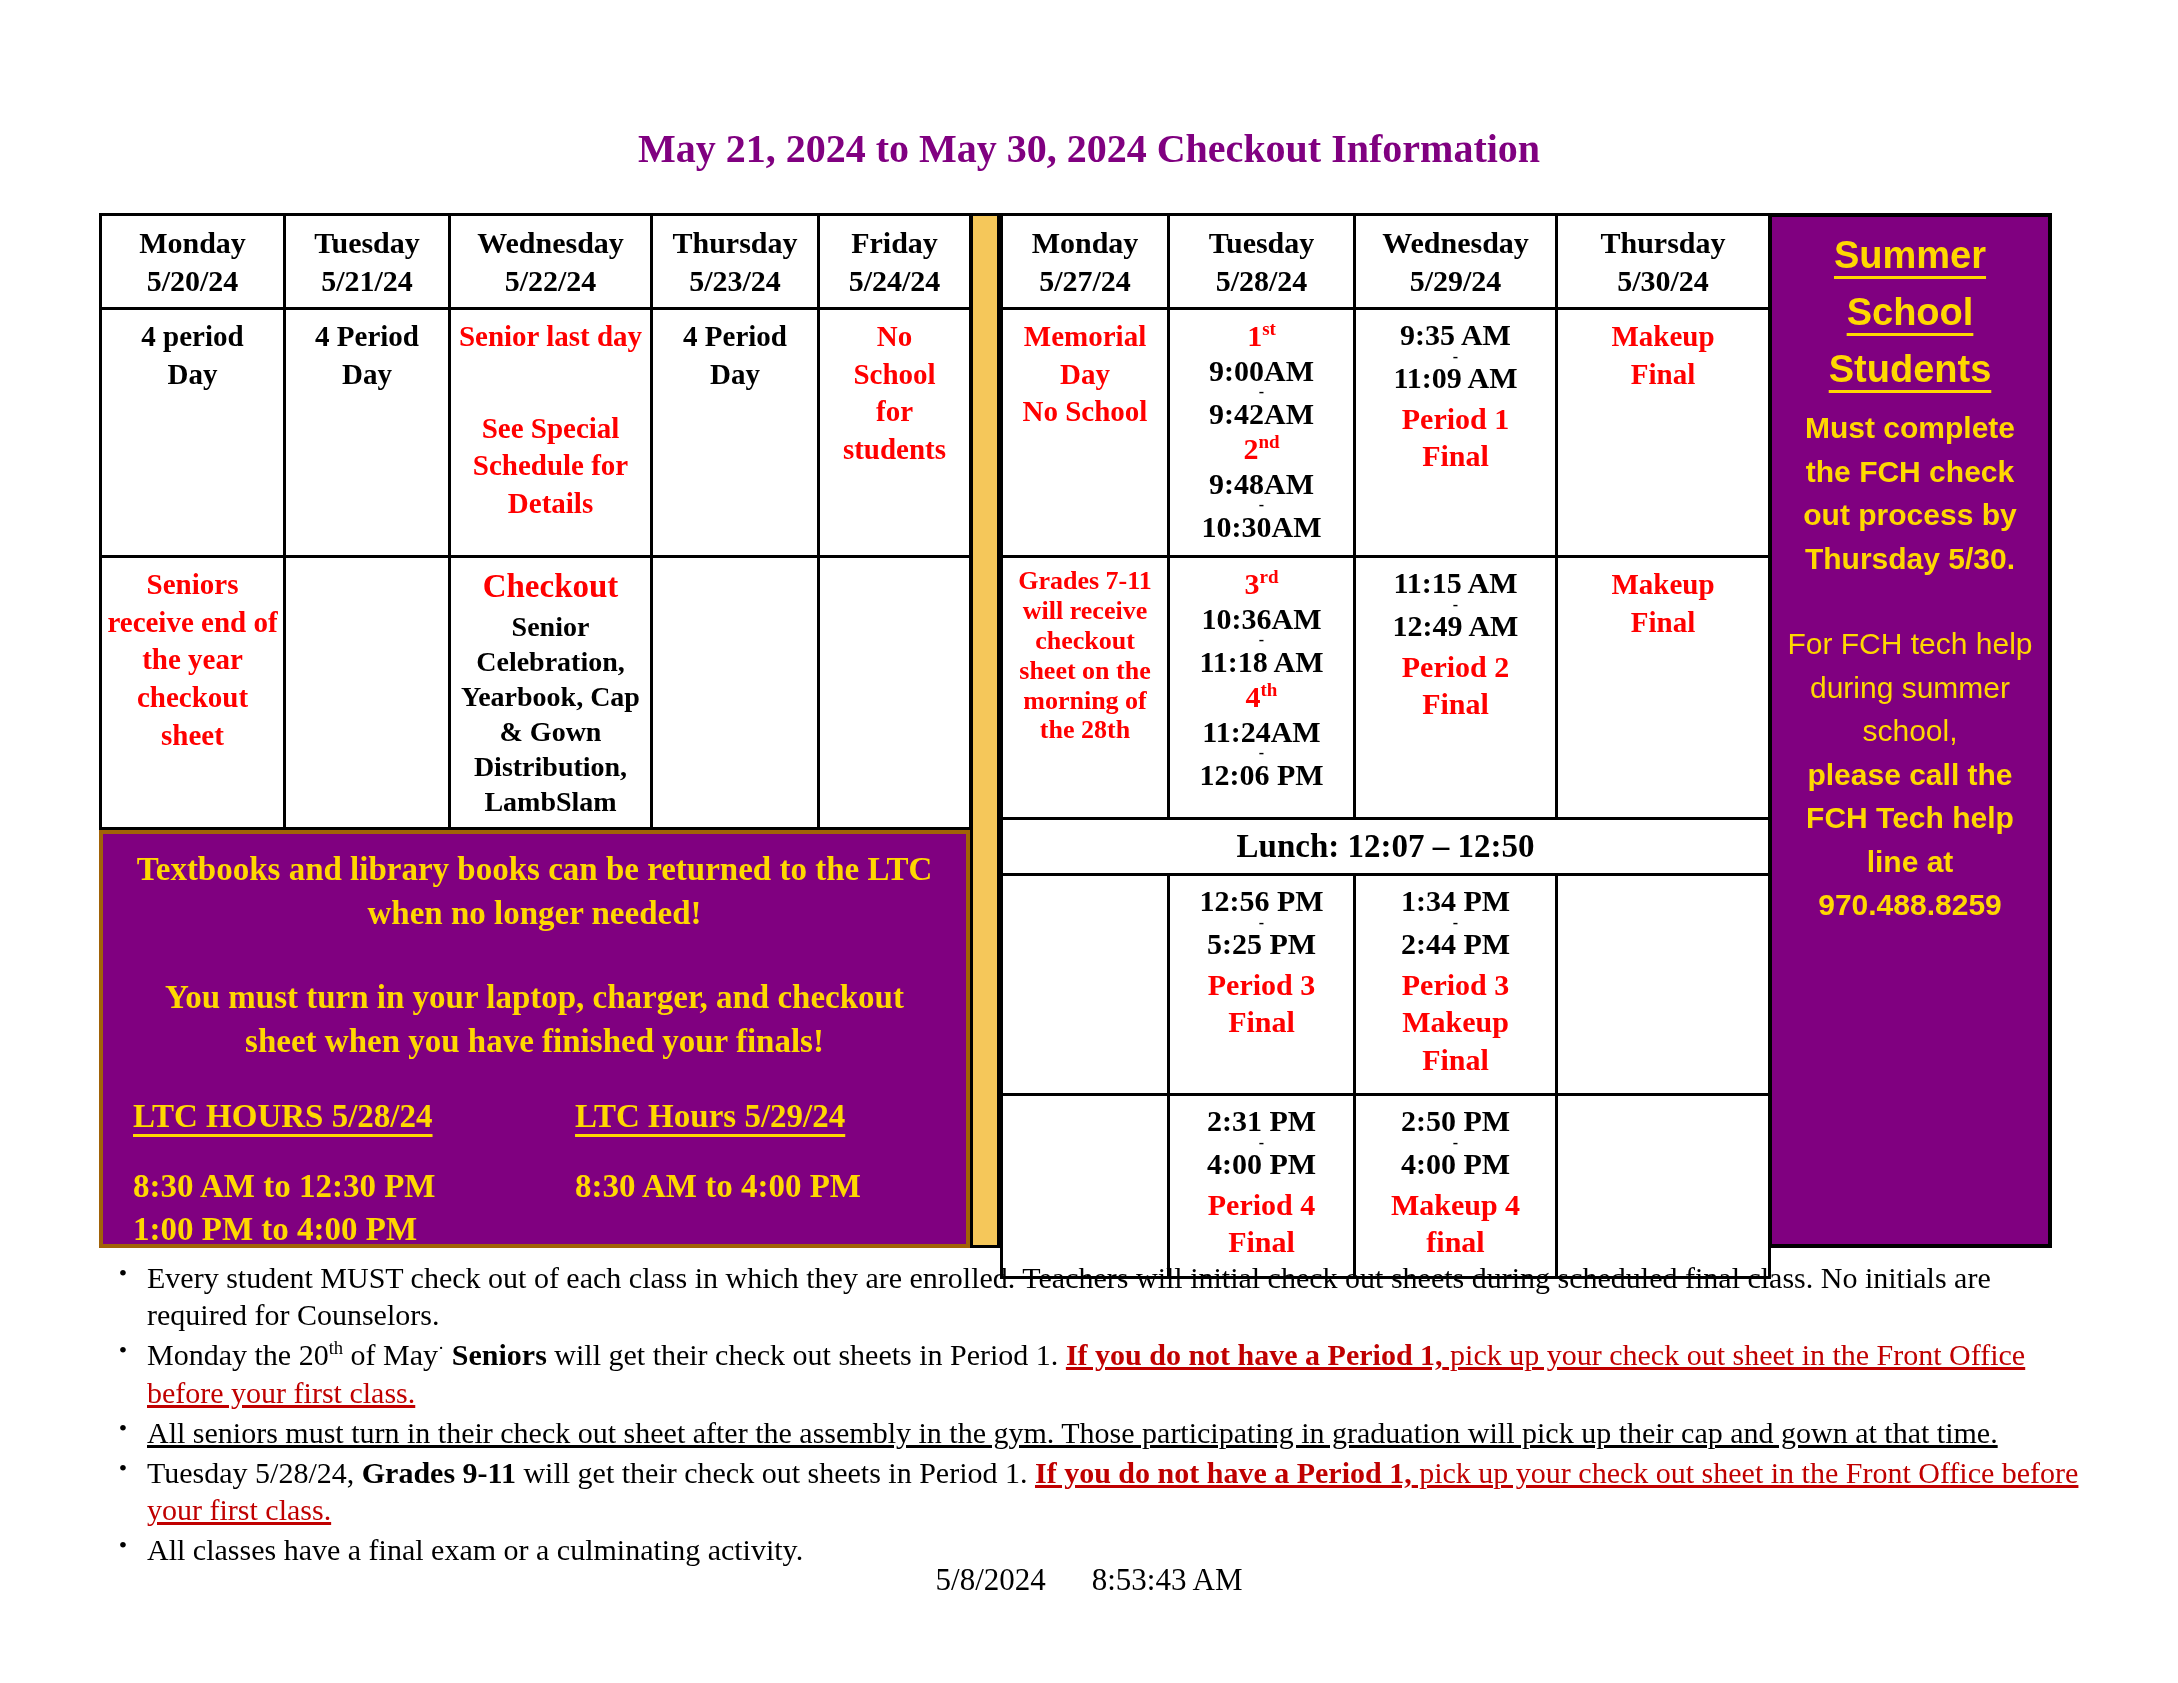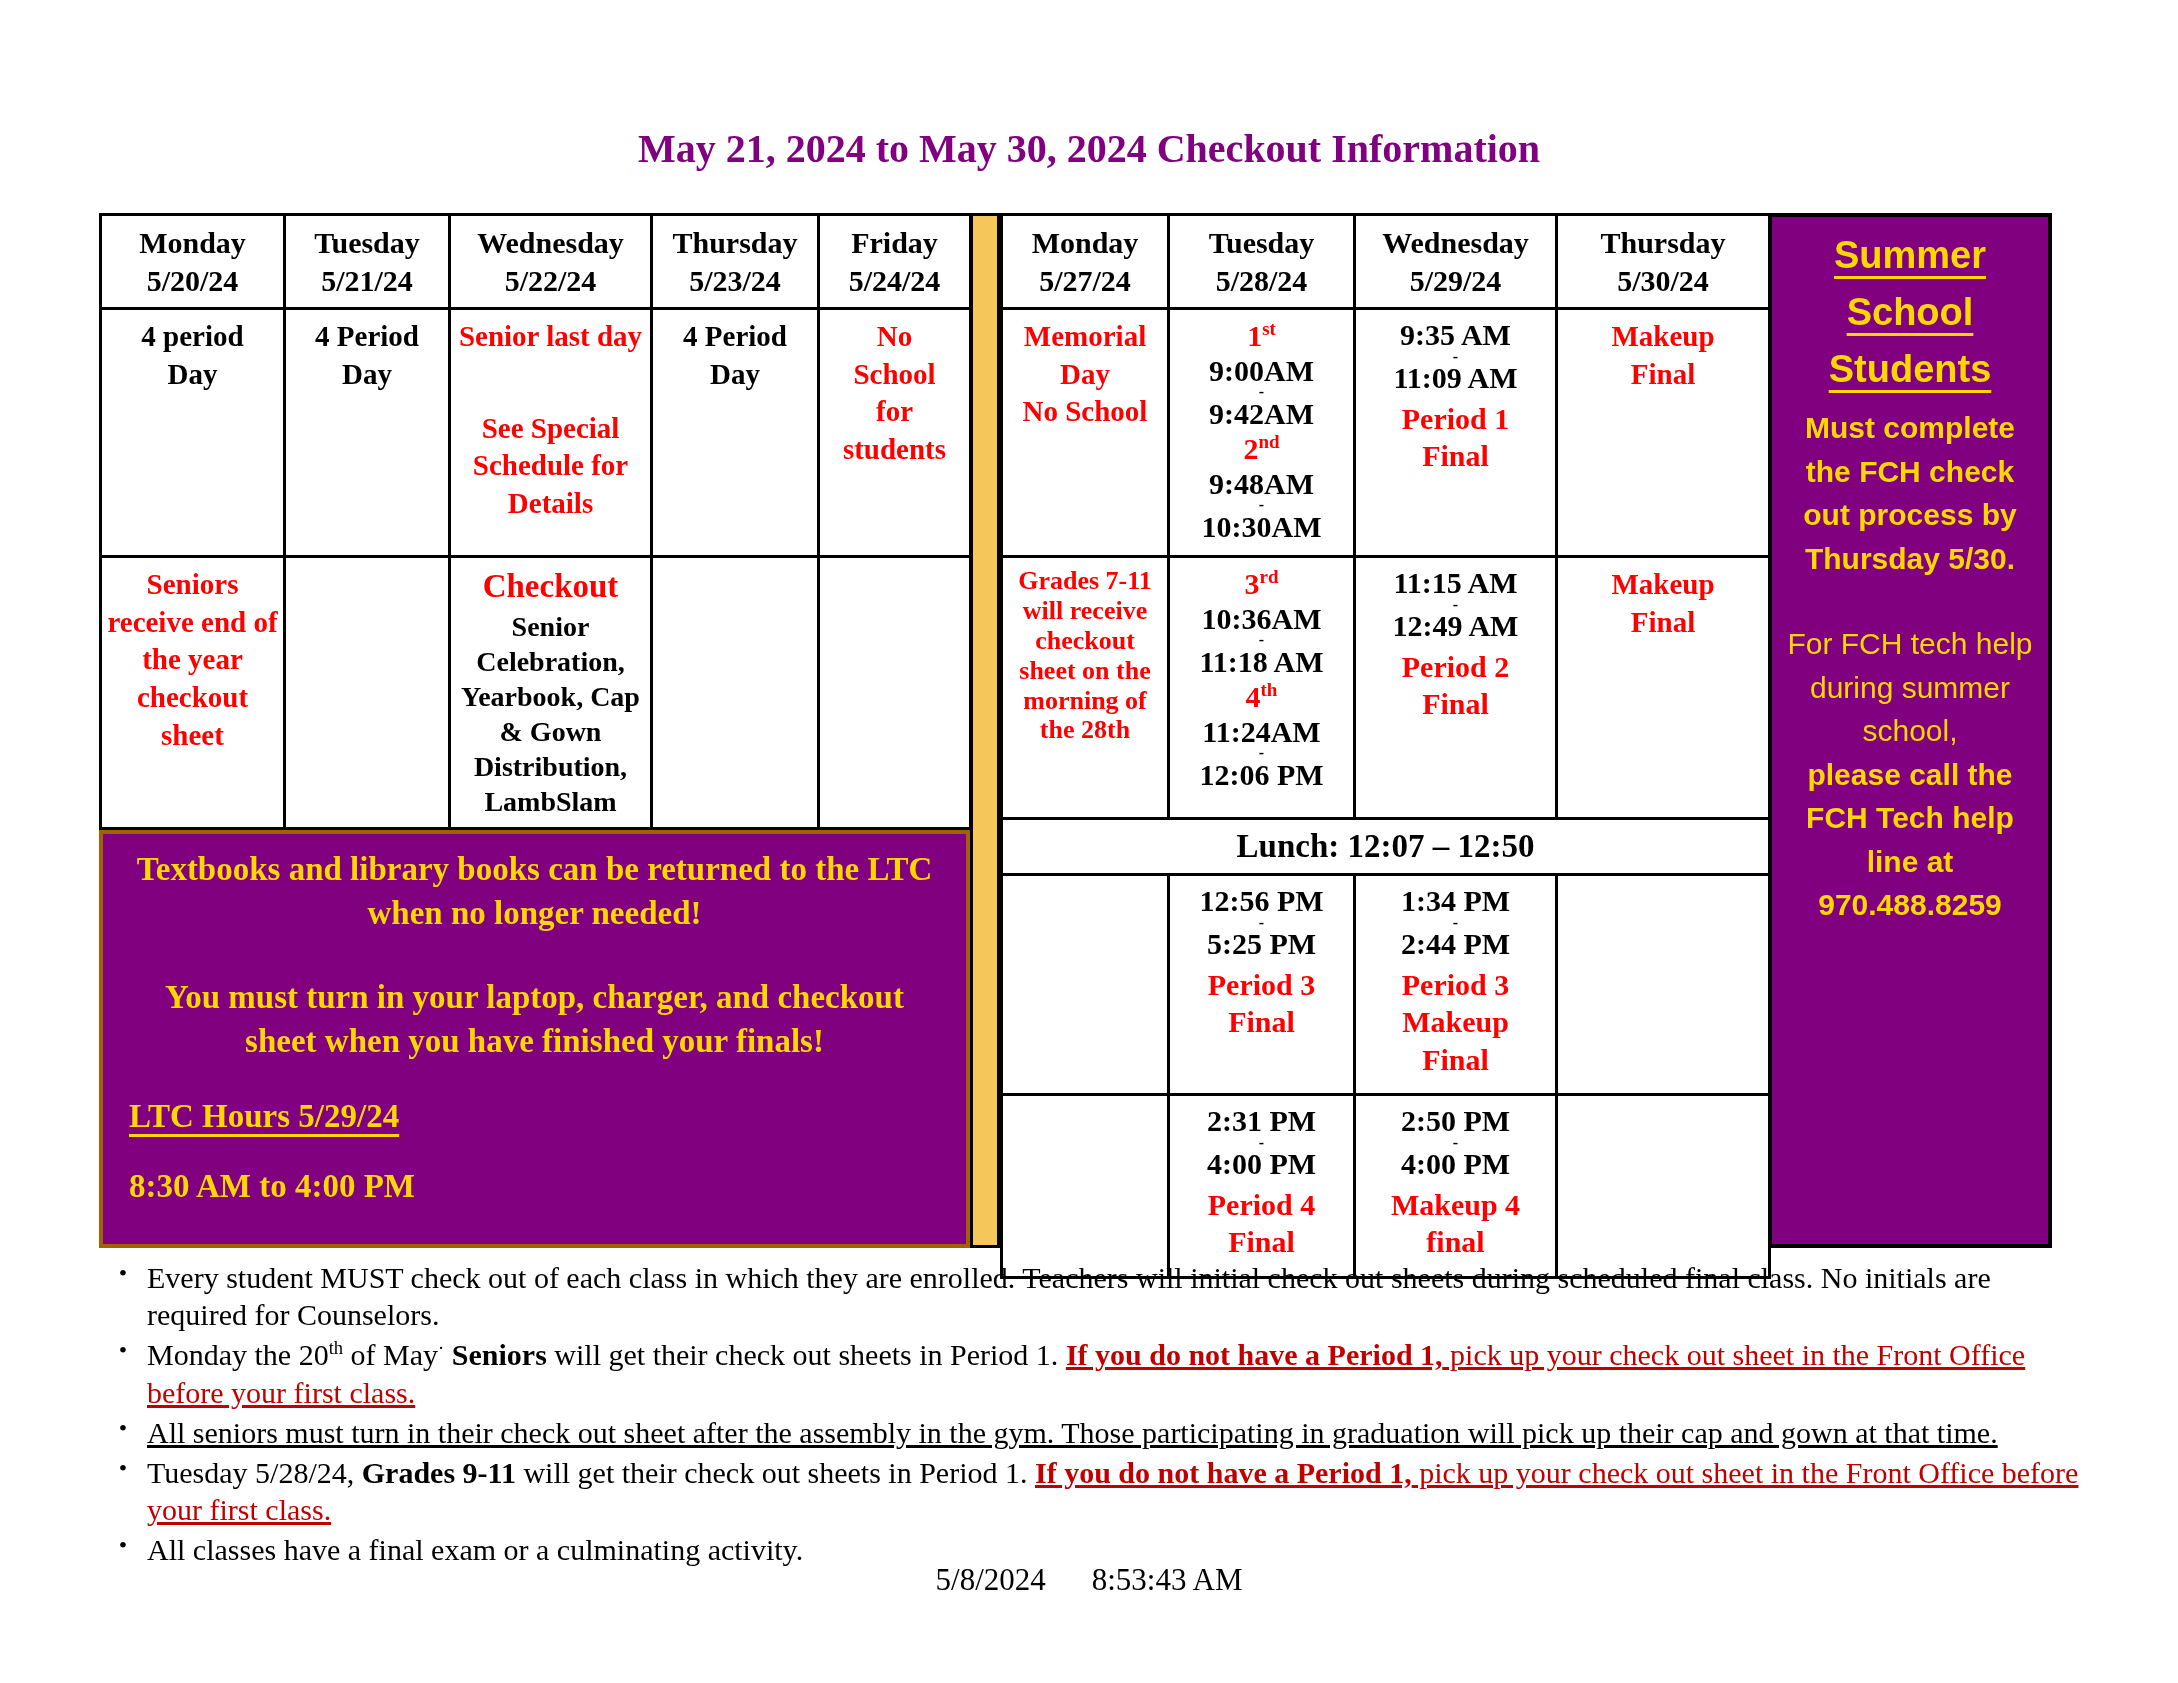--- a/index.html
+++ b/index.html
@@ -163,20 +163,27 @@
         <td></td>
         <td></td>
       </tr>
     </tbody>
       </table>
 
     <div class="pbox">
       <div class="ppara">Textbooks and library books can be returned to the LTC when no longer needed!</div>
       <div class="ppara p2">You must turn in your laptop, charger, and checkout sheet when you have finished your finals!</div>
       <div class="ltc-row">
+        <div class="ltc-col1">
+          <div class="ltc-title">LTC HOURS 5/28/24</div>
+          <div class="ltc-times">
+            <div>8:30 AM to 12:30 PM</div>
+            <div>1:00 PM to 4:00 PM</div>
+          </div>
+        </div>
         <div class="ltc-col2">
           <div class="ltc-title">LTC Hours 5/29/24</div>
           <div class="ltc-times">
             <div>8:30 AM to 4:00 PM</div>
           </div>
         </div>
       </div>
     </div>
   </div>
 

